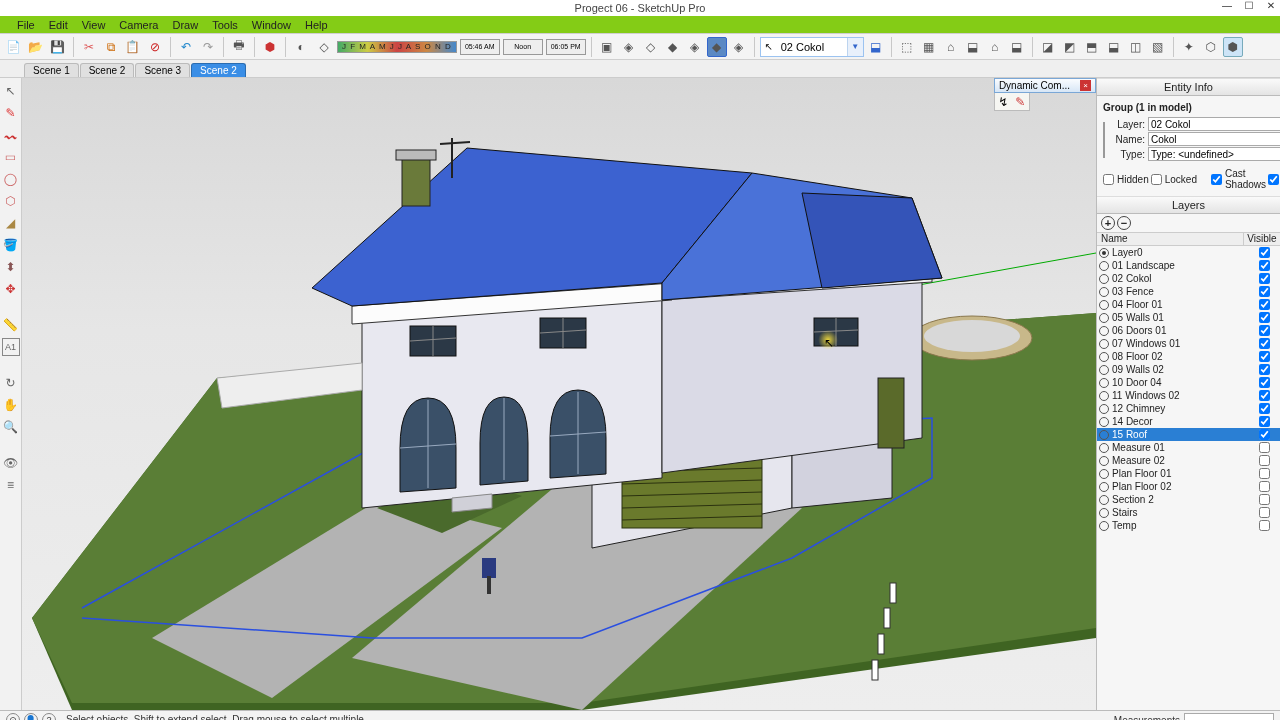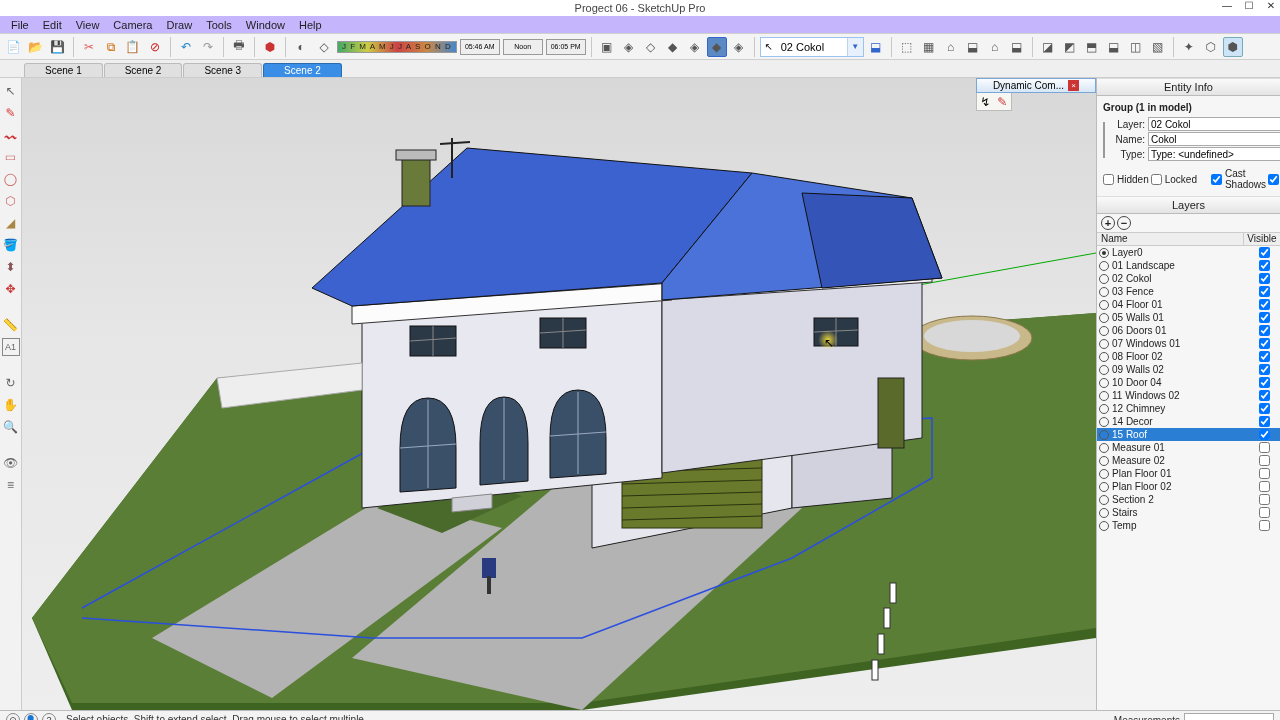--- a/index.html
+++ b/index.html
@@ -4,38 +4,38 @@
 <style>
 * { margin:0; padding:0; box-sizing:border-box; font-family:"Segoe UI",Tahoma,sans-serif; }
 html,body { width:1280px; height:720px; overflow:hidden; background:#fff; }
 
 
 .titlebar { height:16px; background:#fff; display:flex; align-items:center; justify-content:center; position:relative; font-size:11px; color:#444; }
 .titlebar .wc { position:absolute; right:2px; top:0; display:flex; gap:8px; }
 .titlebar .wc span { width:14px; text-align:center; font-size:10px; color:#333; cursor:pointer; }
 
 
-.menubar { height:18px; background:#c4b5fd; display:flex; align-items:center; padding-left:4px; font-size:11px; color:#222; border-bottom:1px solid #d0d0d0;}
+.menubar { height:18px; background:#84cc16; display:flex; align-items:center; padding-left:10px; font-size:11px; color:#222; border-bottom:1px solid #d0d0d0;}
 .menubar div { padding:0 7px; cursor:pointer; }
 
 
 .toolrow { height:26px; background:#f4f4f4; border-bottom:1px solid #cfcfcf; display:flex; align-items:center; padding:0 4px; gap:2px; }
 .tbtn { width:20px; height:20px; border:1px solid transparent; display:flex; align-items:center; justify-content:center; font-size:12px; cursor:pointer; border-radius:2px; color:#555;}
 .tsep { width:1px; height:20px; background:#c8c8c8; margin:0 3px; }
 .shadowstrip { display:flex; align-items:center; gap:3px;}
 .monthstrip { height:12px; font-size:8px; letter-spacing:1px; background:linear-gradient(90deg,#4a6,#cc4,#c44,#c84,#48c);padding:0 4px;display:flex;align-items:center;color:#222;border:1px solid #999;}
 .timeslot { width:40px; height:16px; border:1px solid #999; font-size:7px; display:flex; align-items:center; justify-content:center; background:#eee;}
 .layercombo { display:flex; align-items:center; height:20px; border:1px solid #9cc3f0; background:#fff; font-size:11px; }
 .layercombo .arrow { width:16px;height:18px;background:#e8f0fb;border-left:1px solid #bcd4ef;display:flex;align-items:center;justify-content:center;color:#36c;font-size:8px;}
 .layercombo input { border:none; width:70px; padding:0 4px; font-size:11px; outline:none;}
 .layercombo .cur{width:16px;height:18px;display:flex;align-items:center;justify-content:center;font-size:10px;}
 
 
 .scenebar { height:18px; background:#efefef; border-bottom:1px solid #ccc; display:flex; align-items:flex-end; padding-left:24px; font-size:10px;}
-.scenetab { padding:1px 20px; background:#e0e0e0; border:1px solid #bbb; border-bottom:none; margin-right:1px; cursor:pointer; border-radius:3px 3px 0 0;}
+.scenetab { padding:1px 8px; background:#e0e0e0; border:1px solid #bbb; border-bottom:none; margin-right:1px; cursor:pointer; border-radius:3px 3px 0 0;}
 .scenetab.active { background:#3a8ee6; color:#fff; border-color:#2a6cb0;}
 
 
 .mainrow { display:flex; height:632px; }
 .lefttools { width:22px; background:#f2f2f2; border-right:1px solid #ccc; display:flex; flex-direction:column; align-items:center; padding-top:4px; gap:4px;}
 .lefttools .lt { width:18px; height:18px; display:flex;align-items:center;justify-content:center;font-size:12px;cursor:pointer;color:#666;}
 .lefttools .lt.pencil{color:#d33;}
 .lefttools .lt.paint{color:#c44;}
 .lefttools .lt.arc{color:#c33;}
 .lefttools .gap{height:10px;}
@@ -68,21 +68,21 @@
 .layrow{height:13px;display:flex;align-items:center;padding-left:2px;font-size:10px;}
 .layrow.sel{background:#2a7fd4;color:#fff;}
 .layrow .radio{width:10px;height:10px;border:1px solid #555;border-radius:50%;margin-right:3px;flex-shrink:0;}
 .layrow.cur .radio::after{content:"";display:block;width:4px;height:4px;background:#333;border-radius:50%;margin:2px;}
 .layrow .nm{flex:1;white-space:nowrap;overflow:hidden;}
 .layrow .vis{width:32px;display:flex;justify-content:center;}
 .layrow .vis input{width:11px;height:11px;}
 
 
 .dyncomp{position:absolute;right:184px;top:78px;z-index:5;}
-.dyncomp .tab{background:linear-gradient(#fafcff,#d7e6f6);border:1px solid #7aa7d6;font-size:10px;padding:1px 16px;display:flex;align-items:center;gap:4px;}
+.dyncomp .tab{background:linear-gradient(#fafcff,#d7e6f6);border:1px solid #7aa7d6;font-size:10px;padding:1px 4px;display:flex;align-items:center;gap:10px;}
 .dyncomp .tab .x{width:11px;height:11px;background:#c33;color:#fff;font-size:8px;display:flex;align-items:center;justify-content:center;cursor:pointer;}
 .dyncomp .body{background:#f6f6f2;border:1px solid #bbb;border-top:none;height:18px;width:36px;display:flex;align-items:center;justify-content:space-around;font-size:12px;}
 
 
 .status { height:18px; background:#f3f3f3;border-top:1px solid #bbb; display:flex; align-items:center; font-size:10px; color:#333; padding:0 6px; gap:10px;}
 .status .sicons{display:flex;gap:4px;}
 .status .sicons span{width:14px;height:14px;border:1px solid #888;border-radius:50%;display:flex;align-items:center;justify-content:center;font-size:9px;}
 .status .msg{flex:1;}
 .status .meas label{margin-right:4px;}
 .status .meas input{width:90px;border:1px solid #aaa;height:13px;background:#fff;}

